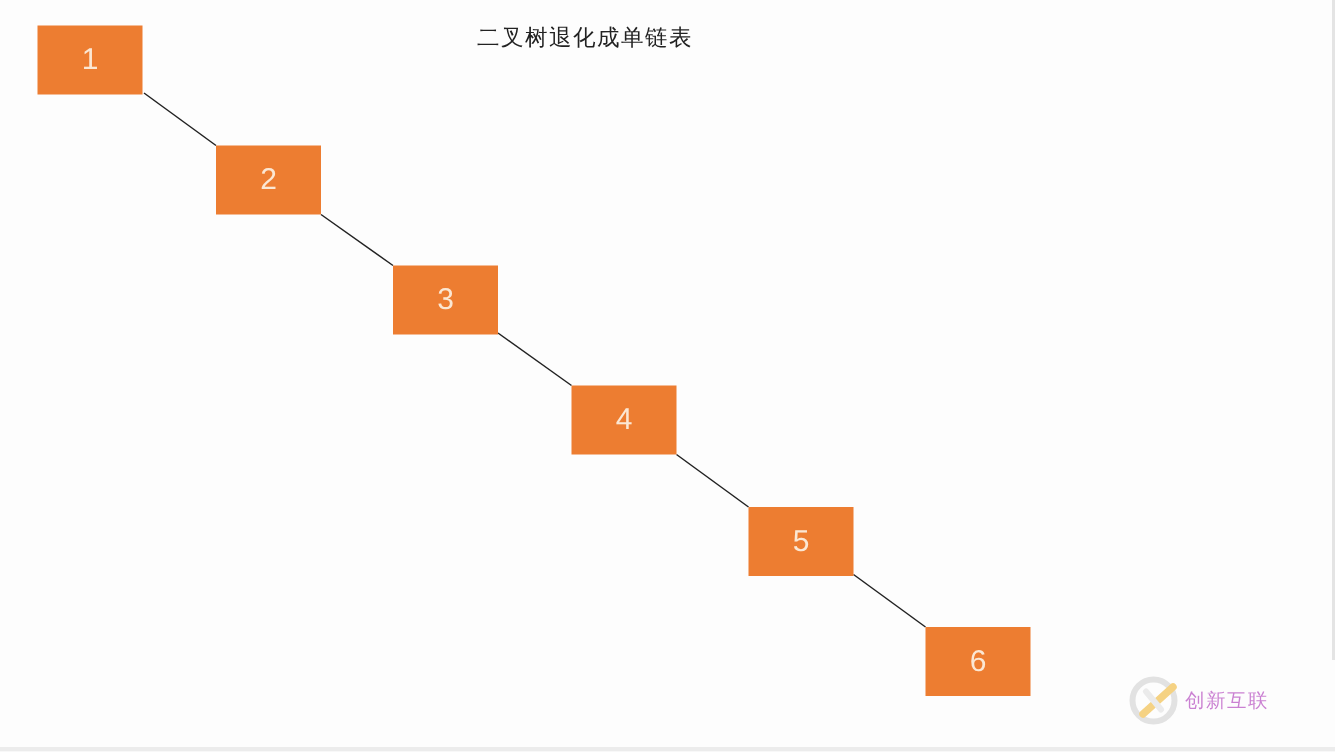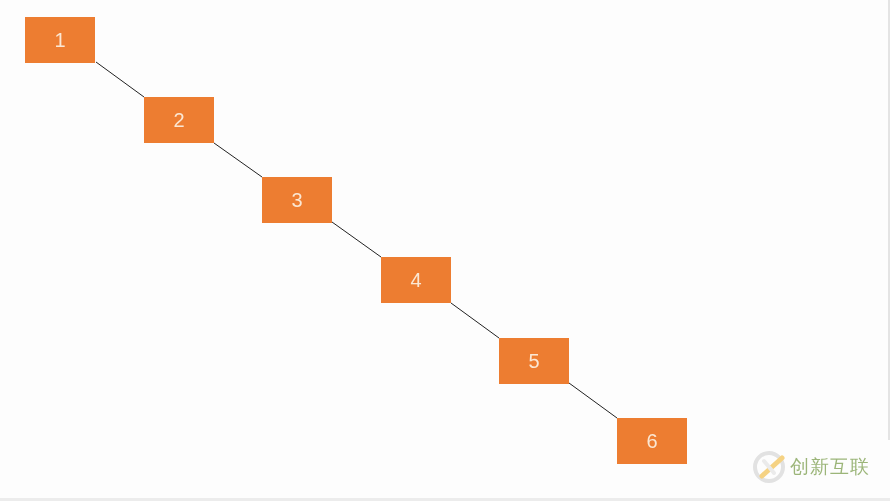--- a/index.html
+++ b/index.html
@@ -4,26 +4,27 @@
 <style>
   html, body { margin:0; padding:0; }
   body { width:890px; height:501px; background:#fdfdfd; position:relative; overflow:hidden; font-family:"DejaVu Sans", sans-serif; }
   .canvas { position:absolute; left:0; top:0; width:868px; height:496px; background:#fdfdfd; }
   .right-edge { position:absolute; left:888px; top:0; width:2px; height:440px; background:#e4e4e4; }
   .bottom-edge { position:absolute; left:0; top:498px; width:890px; height:3px; background:#ececec; }
   .title { position:absolute; left:318px; top:16px; font-size:15px; color:#222; letter-spacing:1px; }
   svg.edges { position:absolute; left:0; top:0; }
   .node { position:absolute; width:70px; height:46px; background:#ed7d31; color:#fbe7d3; font-size:20px; display:flex; align-items:center; justify-content:center; font-family:"Liberation Sans", sans-serif; }
   .watermark { position:absolute; left:752px; top:450px; display:flex; align-items:center; gap:4px; opacity:0.55; }
-  .wm-text { font-size:19px; color:#4d7c0f; letter-spacing:1px; }
+  .wm-text { font-size:13px; color:#a21caf; letter-spacing:1px; }
 </style>
 </head>
 <body>
 
 <div class="canvas">
+  <div class="title">二叉树退化成单链表</div>
 
   <svg class="edges" width="890" height="501">
     <line x1="96" y1="62" x2="144" y2="97" stroke="#222" stroke-width="1"></line>
     <line x1="214" y1="143" x2="262" y2="177" stroke="#222" stroke-width="1"></line>
     <line x1="332" y1="222" x2="381" y2="257" stroke="#222" stroke-width="1"></line>
     <line x1="451" y1="303" x2="499" y2="338" stroke="#222" stroke-width="1"></line>
     <line x1="569" y1="383" x2="617" y2="418" stroke="#222" stroke-width="1"></line>
   </svg>
 
   <div class="node" style="left:25px;top:17px;">1</div>

